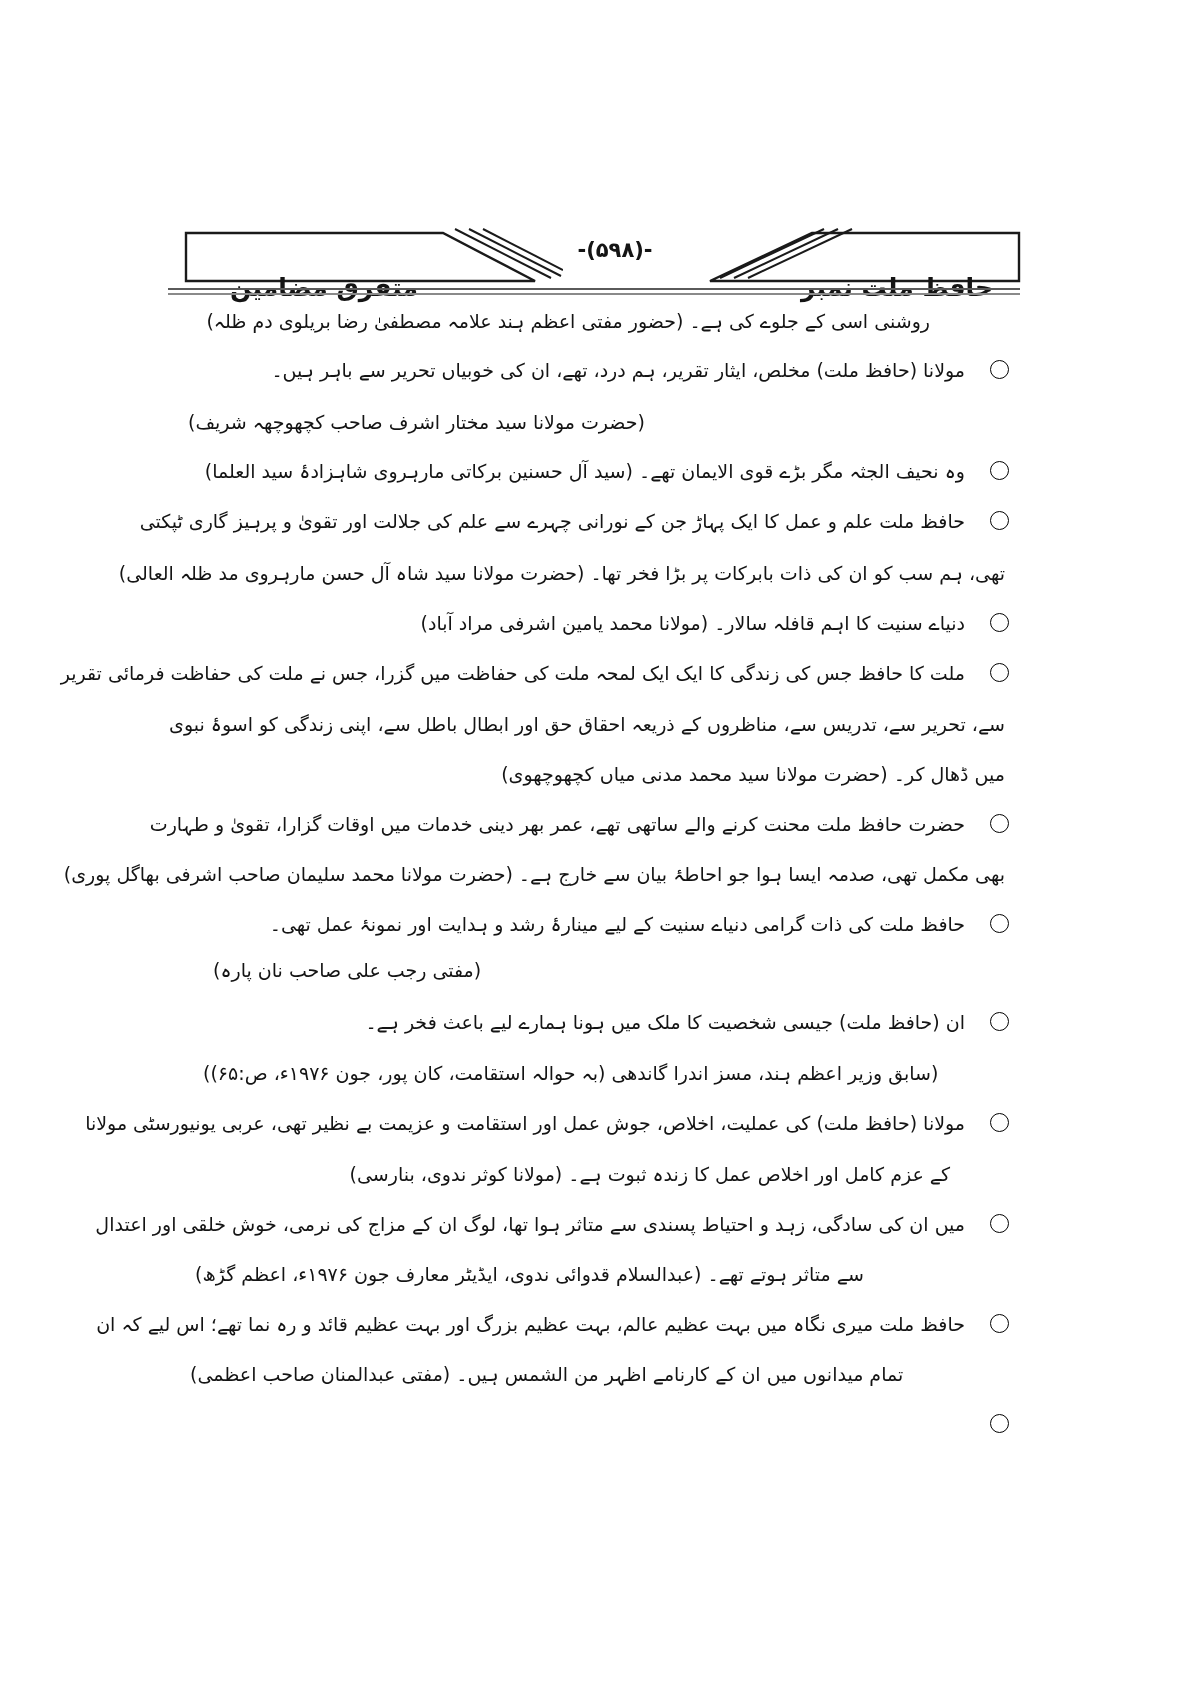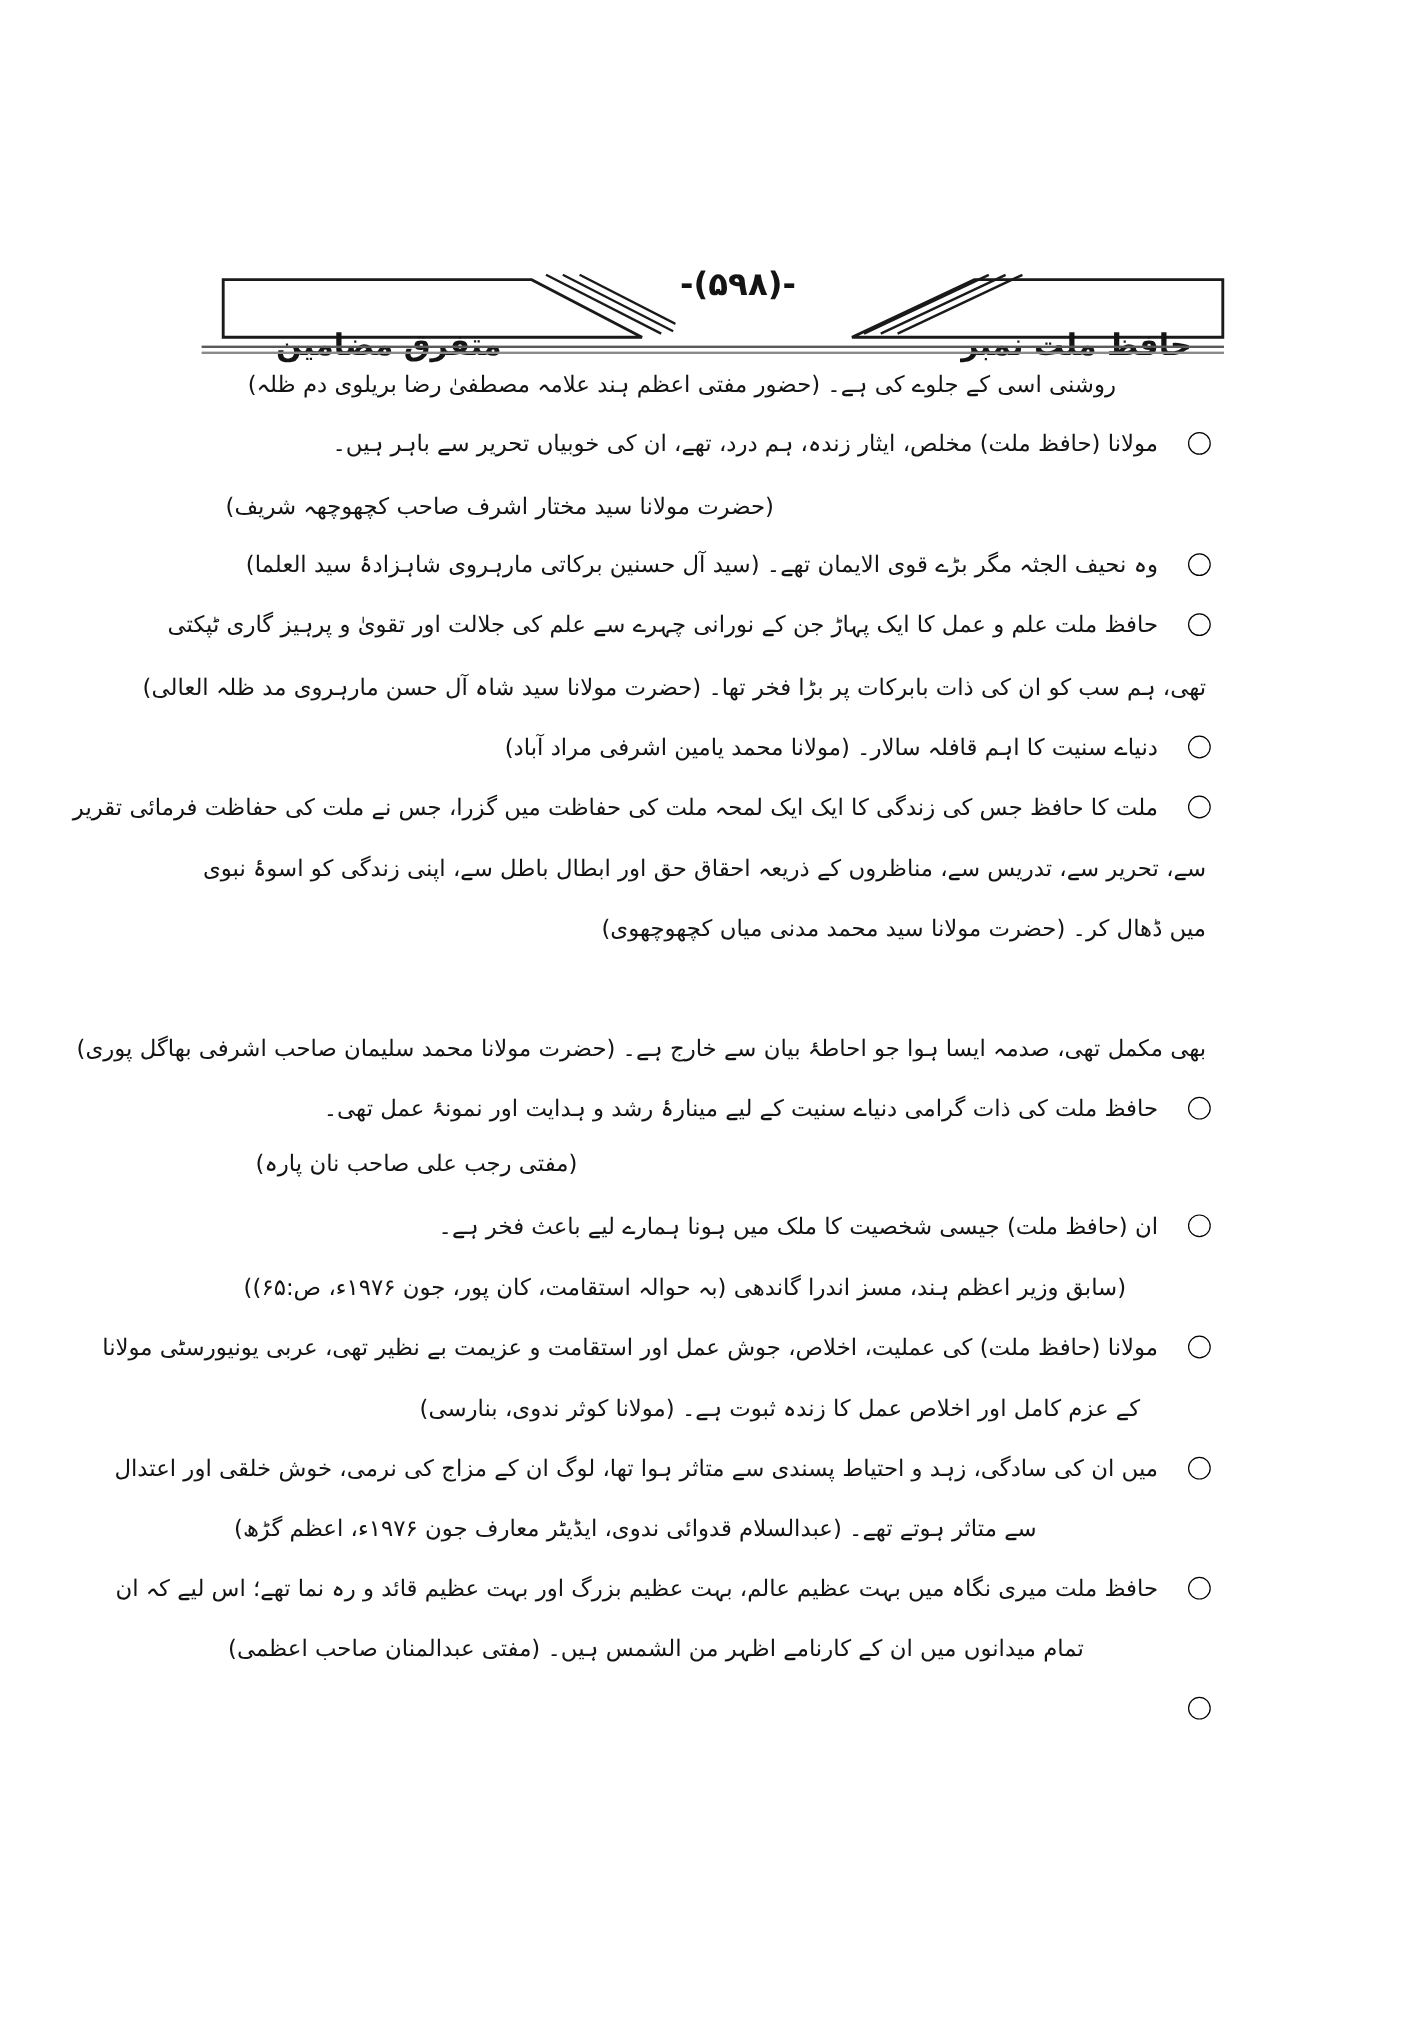--- a/index.html
+++ b/index.html
@@ -21,22 +21,22 @@
     font-size:25px; font-weight:bold;
     text-align:center; letter-spacing:0.5px;
     white-space:nowrap;
     margin-top:39px;
   }
   .banner-right { right:168px; width:360px; }
   .banner-right .banner-label { right:0; width:250px; }
   .banner-left  { left:183px;  width:380px; }
   .banner-left  .banner-label { left:6px; width:270px; }
   .page-number {
-    position:absolute; top:222px; left:520px; width:190px;
-    text-align:center; font-size:27px; font-weight:bold;
+    position:absolute; top:238px; left:520px; width:190px;
+    text-align:center; font-size:21px; font-weight:bold;
     direction:ltr; letter-spacing:1px;
   }
   .double-rule {
     position:absolute; top:288px; left:168px; width:852px; height:3px;
     border-top:2.5px solid #5a5a5a;
     border-bottom:2.5px solid #8a8a8a;
   }
   
   .ln {
     position:absolute;
@@ -82,21 +82,21 @@
     </svg>
     <div class="banner-label">متفرق مضامین</div>
   </div>
 
   <div class="double-rule"></div>
 
   <div class="ln" style="top:298px; right:260px; width:auto;">روشنی اسی کے جلوے کی ہے۔ (حضور مفتی اعظم ہند علامہ مصطفیٰ رضا بریلوی دم ظلہ)</div>
 
   <div class="ln b" style="top:347px;">
     <span class="bullet"></span>
-    <span>مولانا (حافظ ملت) مخلص، ایثار زندہ، ہم درد، تھے، ان کی خوبیاں تحریر سے باہر ہیں۔</span>
+    <span>مولانا (حافظ ملت) مخلص، ایثار تقریر، ہم درد، تھے، ان کی خوبیاں تحریر سے باہر ہیں۔</span>
   </div>
 
   <div class="ln attr" style="top:399px; left:188px;">(حضرت مولانا سید مختار اشرف صاحب کچھوچھہ شریف)</div>
 
   <div class="ln b" style="top:448px;">
     <span class="bullet"></span>
     <span>وہ نحیف الجثہ مگر بڑے قوی الایمان تھے۔ (سید آل حسنین برکاتی مارہروی شاہزادۂ سید العلما)</span>
   </div>
 
   <div class="ln b jst" style="top:498px;">
@@ -113,20 +113,24 @@
 
   <div class="ln b" style="top:600px;">
     <span class="bullet"></span>
     <span>دنیاے سنیت کا اہم قافلہ سالار۔ (مولانا محمد یامین اشرفی مراد آباد)</span>
   </div>
 
   <div class="ln jst" style="top:701px;">سے، تحریر سے، تدریس سے، مناظروں کے ذریعہ احقاق حق اور ابطال باطل سے، اپنی زندگی کو اسوۂ نبوی</div>
 
   <div class="ln" style="top:751px;">میں ڈھال کر۔ (حضرت مولانا سید محمد مدنی میاں کچھوچھوی)</div>
 
+  <div class="ln b jst" style="top:801px;">
+    <span class="bullet"></span>
+    <span>حضرت حافظ ملت محنت کرنے والے ساتھی تھے، عمر بھر دینی خدمات میں اوقات گزارا، تقویٰ و طہارت</span>
+  </div>
 
   <div class="ln jst" style="top:851px;">بھی مکمل تھی، صدمہ ایسا ہوا جو احاطۂ بیان سے خارج ہے۔ (حضرت مولانا محمد سلیمان صاحب اشرفی بھاگل پوری)</div>
 
   <div class="ln b" style="top:901px;">
     <span class="bullet"></span>
     <span>حافظ ملت کی ذات گرامی دنیاے سنیت کے لیے مینارۂ رشد و ہدایت اور نمونۂ عمل تھی۔</span>
   </div>
 
   <div class="ln attr" style="top:947px; left:213px;">(مفتی رجب علی صاحب نان پارہ)</div>
 

